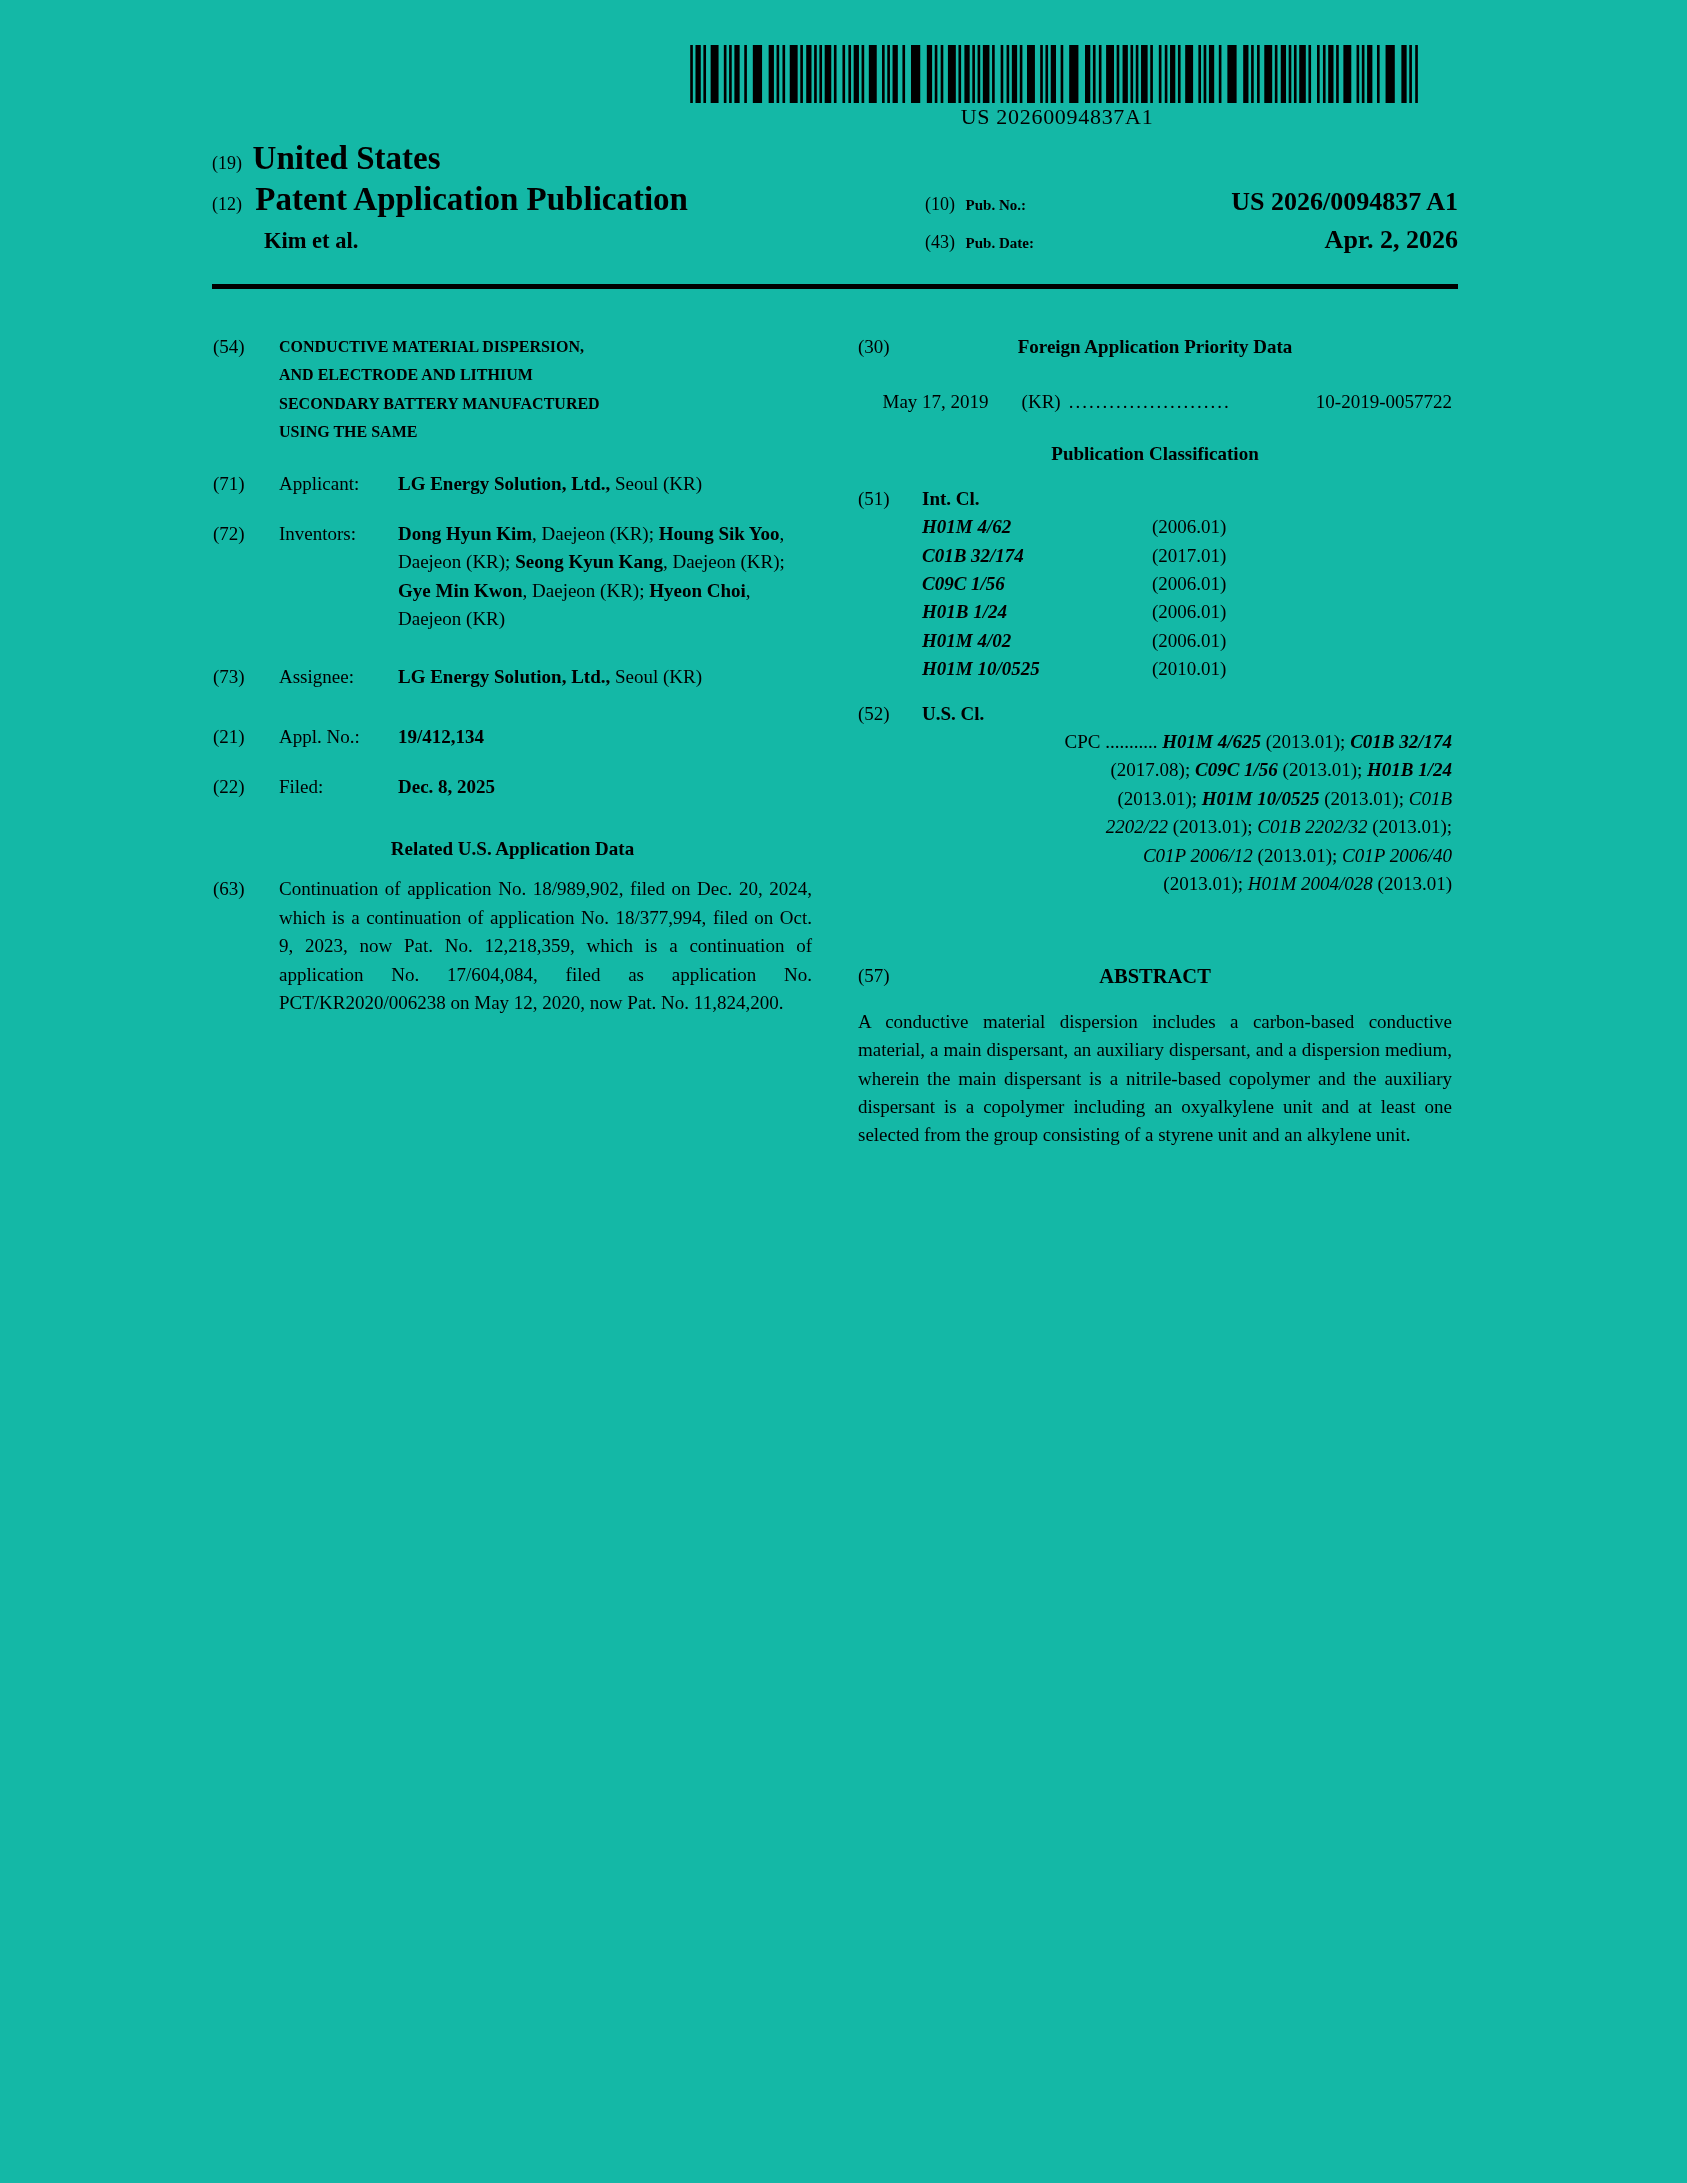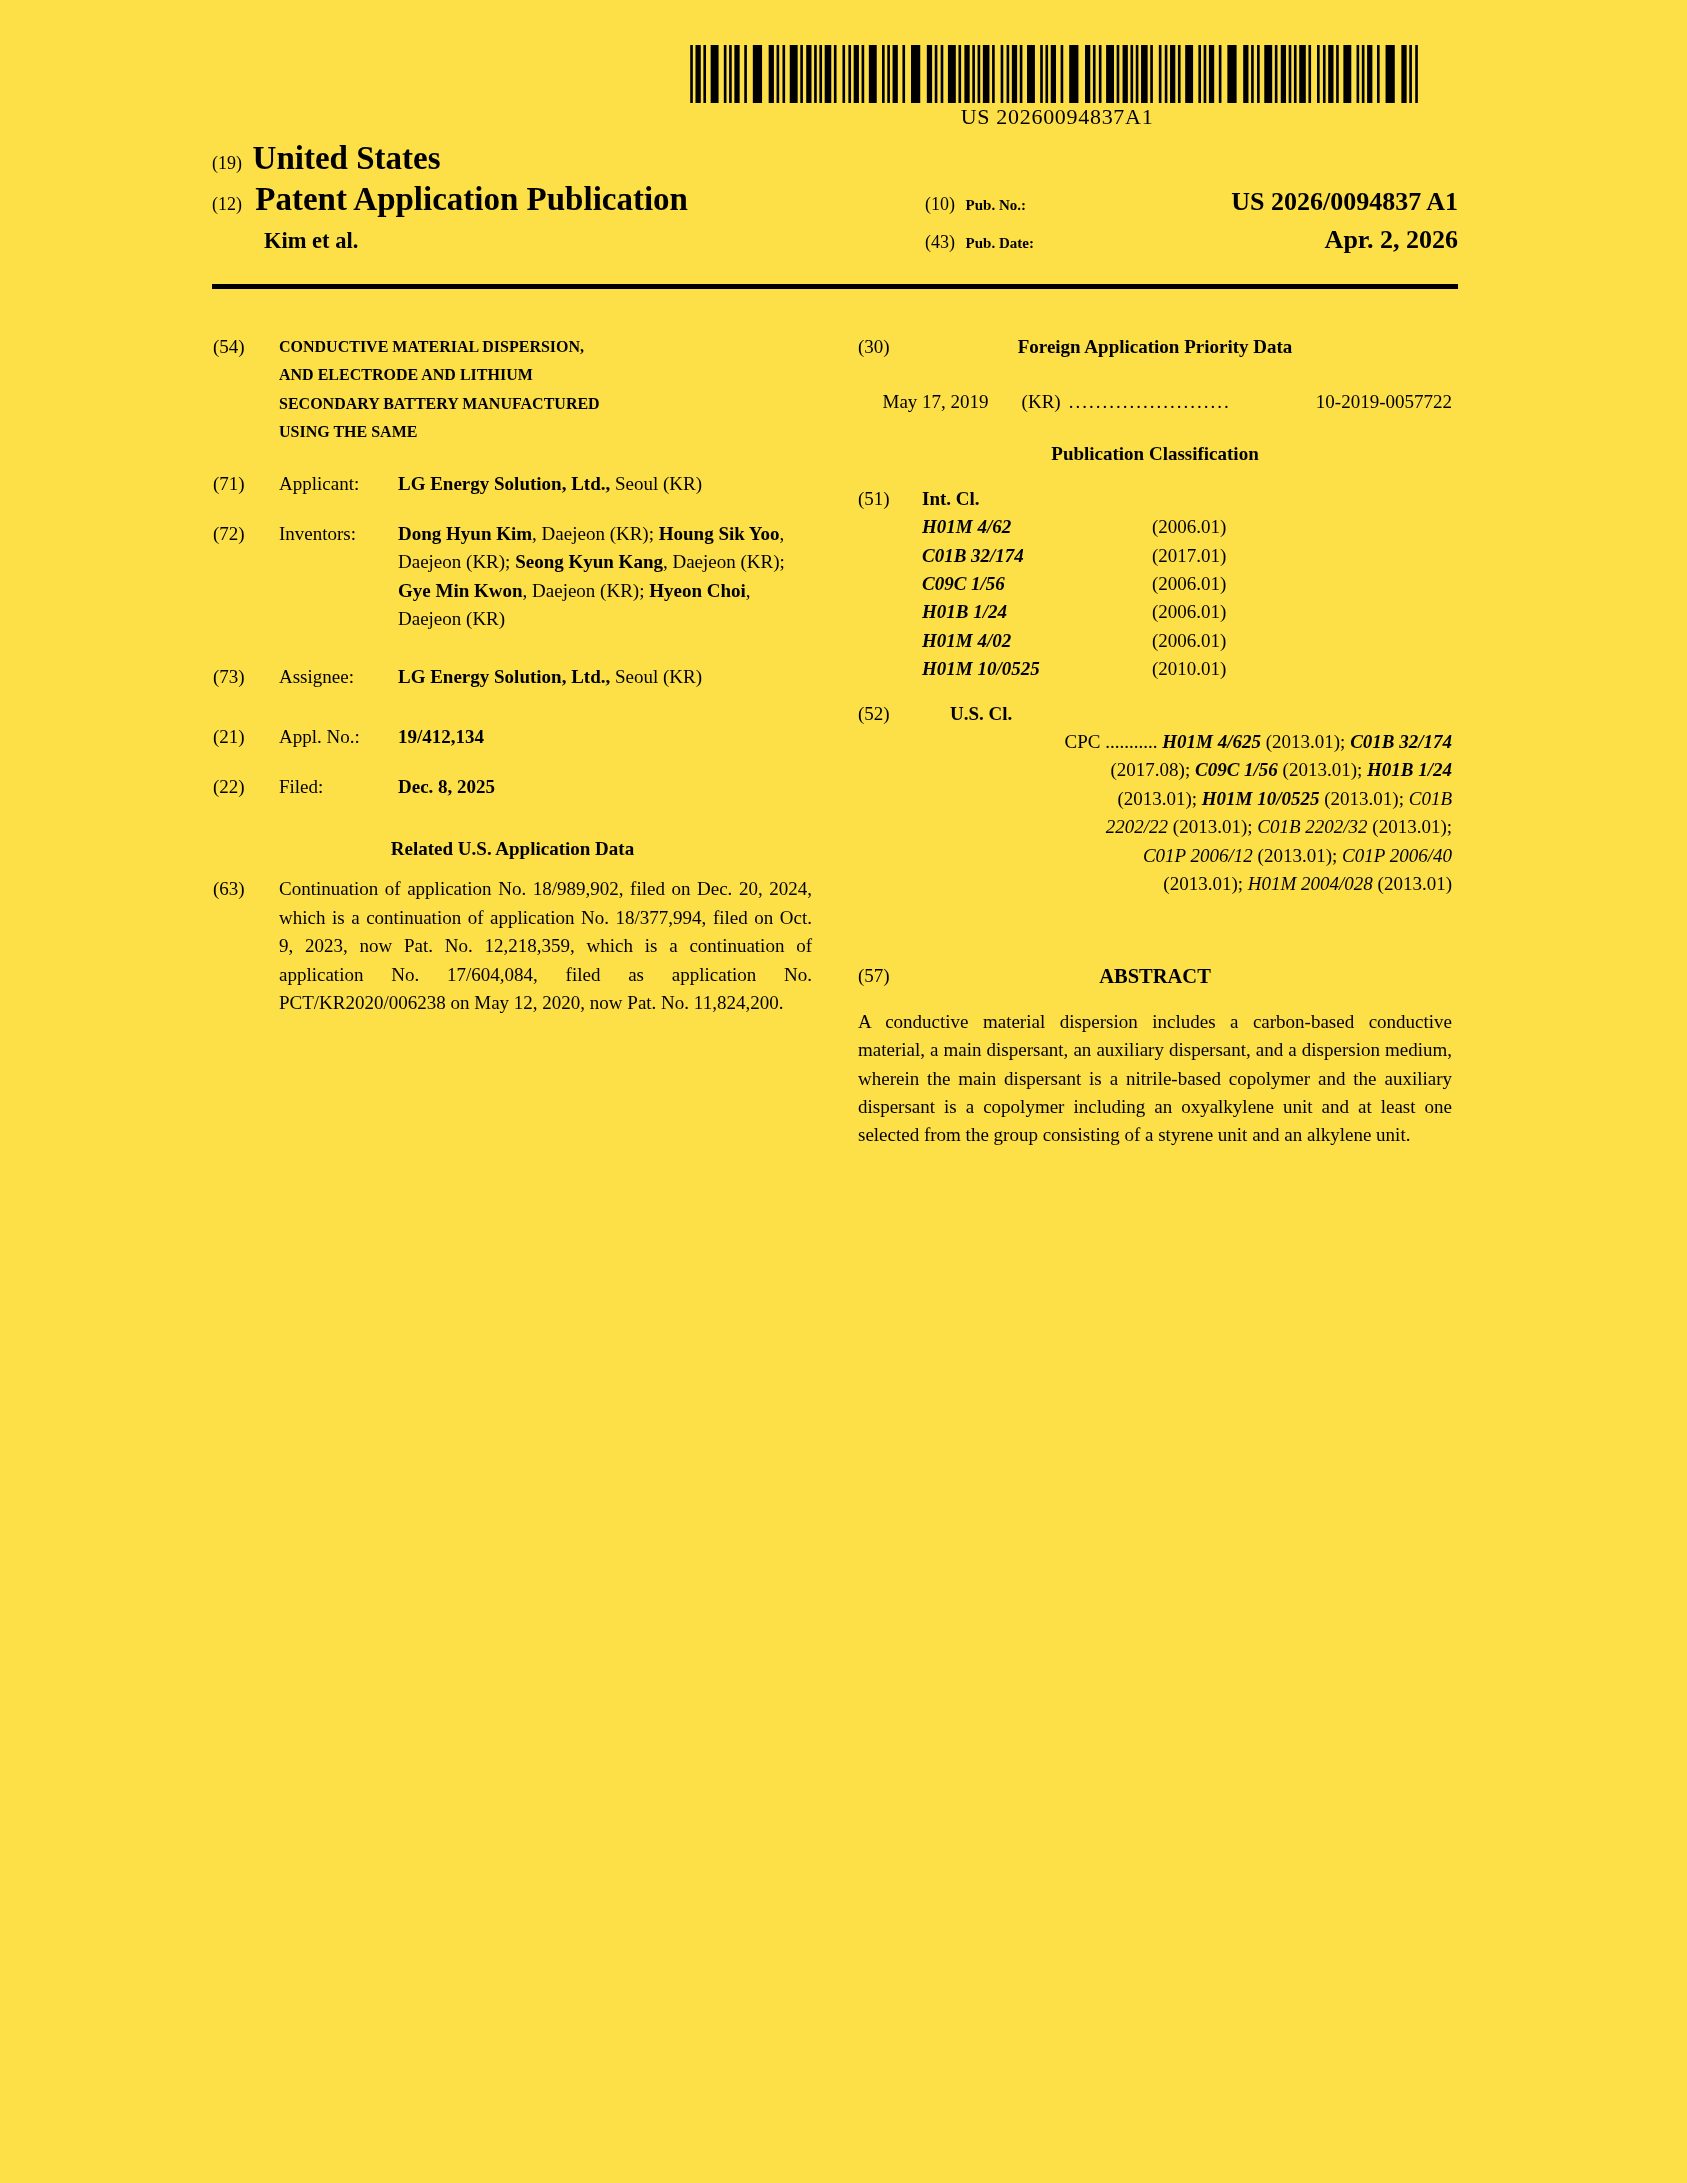--- a/index.html
+++ b/index.html
@@ -6,21 +6,21 @@
     margin: 0;
     padding: 0;
     background: #ffffff;
     color: #000000;
     font-family: "Liberation Serif", "DejaVu Serif", serif;
   }
   .page {
     position: relative;
     width: 1687px;
     height: 2183px;
-    background: #fde047;
+    background: #14b8a6;
     overflow: hidden;
   }
 
   
   .barcode-wrap {
     position: absolute;
     left: 685px;
     top: 45px;
     width: 744px;
     text-align: center;
@@ -107,21 +107,21 @@
     flex: 1 1 auto;
     overflow: hidden;
     margin: 0 8px;
     letter-spacing: 2px;
   }
   .pubclass-head { margin-top: 24px; }
   .m-intcl { margin-top: 16px; }
   .intcl-list { margin-left: 64px; }
   .intcl-row { display: grid; grid-template-columns: 230px 1fr; }
   .intcl-row .code { font-weight: bold; font-style: italic; }
-  .m-uscl { margin-top: 16px; gap: 28px; }
+  .m-uscl { margin-top: 16px; }
   .cpc-block { margin-left: 64px; text-align: right; }
   .seg-p  { font-style: normal; font-weight: normal; }
   .seg-bi { font-style: italic; font-weight: bold; }
   .seg-i  { font-style: italic; font-weight: normal; }
   .m-abstract-head { margin-top: 64px; font-size: 20.5px; }
   .abstract-text { margin-top: 17px; }
 </style>
 </head>
 <body>
 

